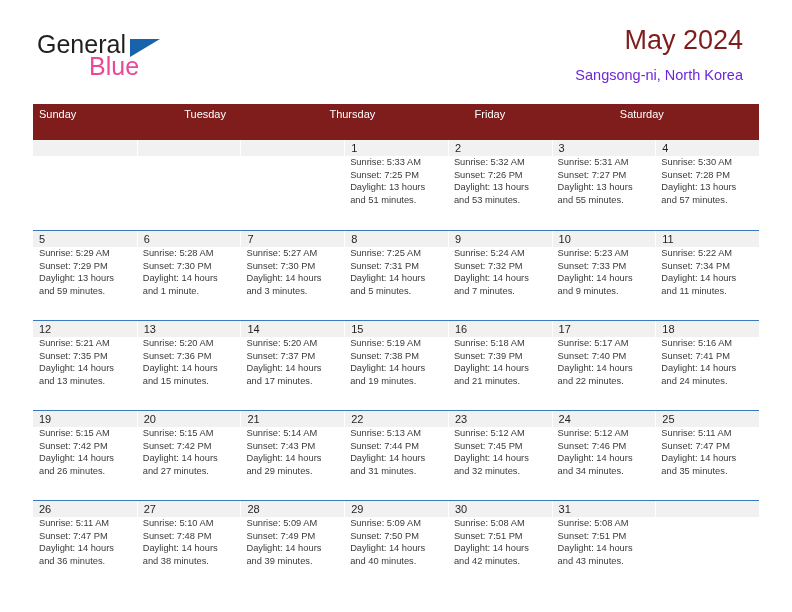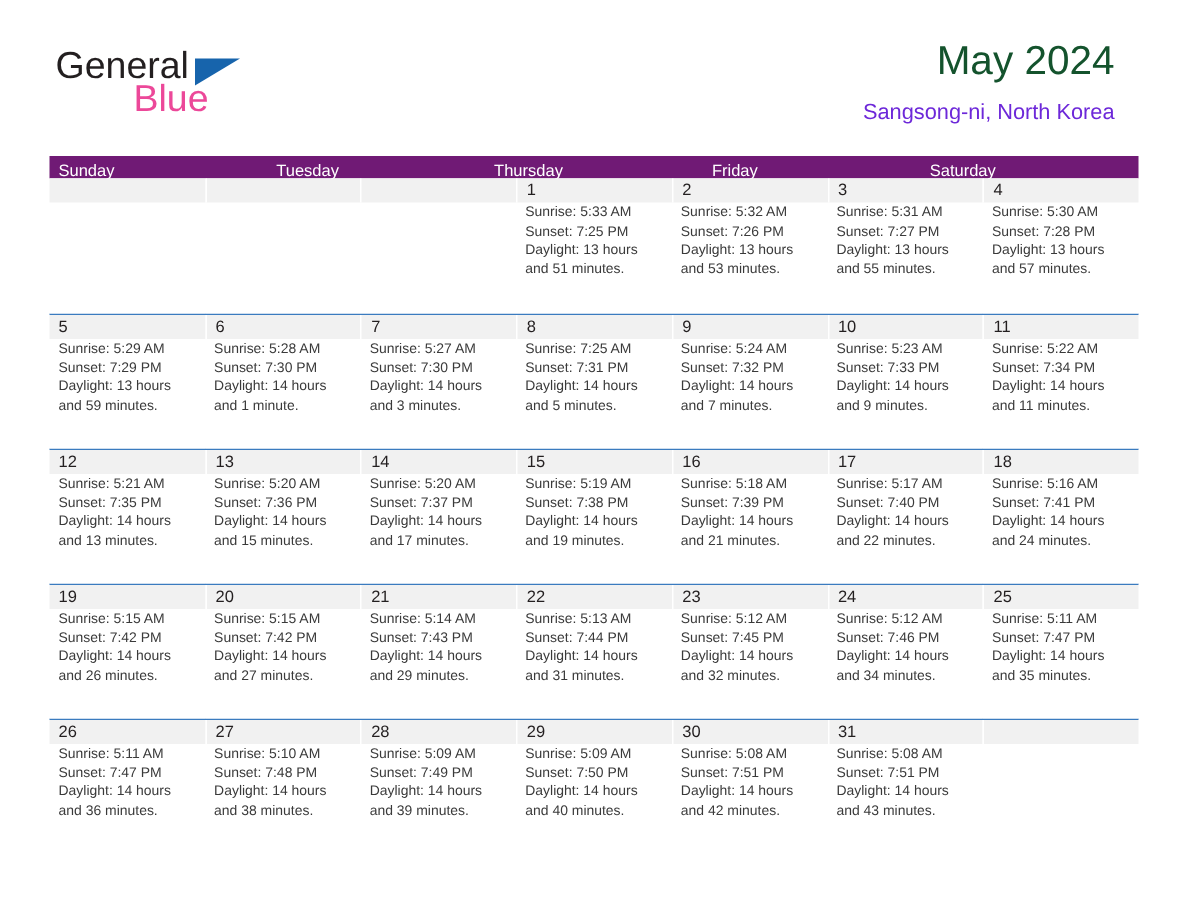--- a/index.html
+++ b/index.html
@@ -64,42 +64,42 @@
   }
 
   .title-block {
     position: absolute;
     right: 0;
     top: 0;
     text-align: right;
   }
   .cal-title {
     font-size: 27px;
-    color: #14532d;
+    color: #7f1d1d;
     line-height: 1.05;
     white-space: nowrap;
   }
   .cal-subtitle {
     margin-top: 13px;
     font-size: 14.5px;
     color: #6d28d9;
     white-space: nowrap;
   }
 
   
   .calendar {
     position: absolute;
     left: 33px;
     top: 104px;
     width: 726px;
   }
   .dow-row {
     display: flex;
-    background: #701a75;
-    height: 15px;
+    background: #7f1d1d;
+    height: 36px;
   }
   .dow-cell {
     flex: 1 1 0;
     color: #ffffff;
     font-size: 11px;
     line-height: 21px;
     padding-left: 6px;
     box-sizing: border-box;
     white-space: nowrap;
   }

